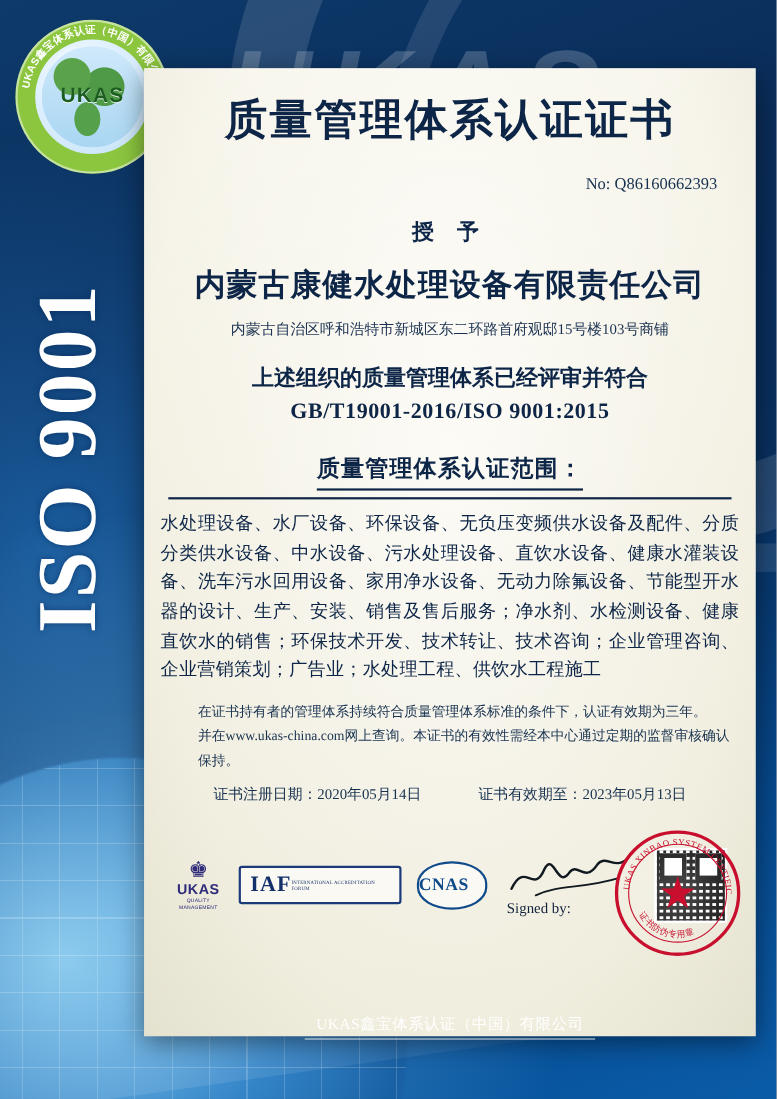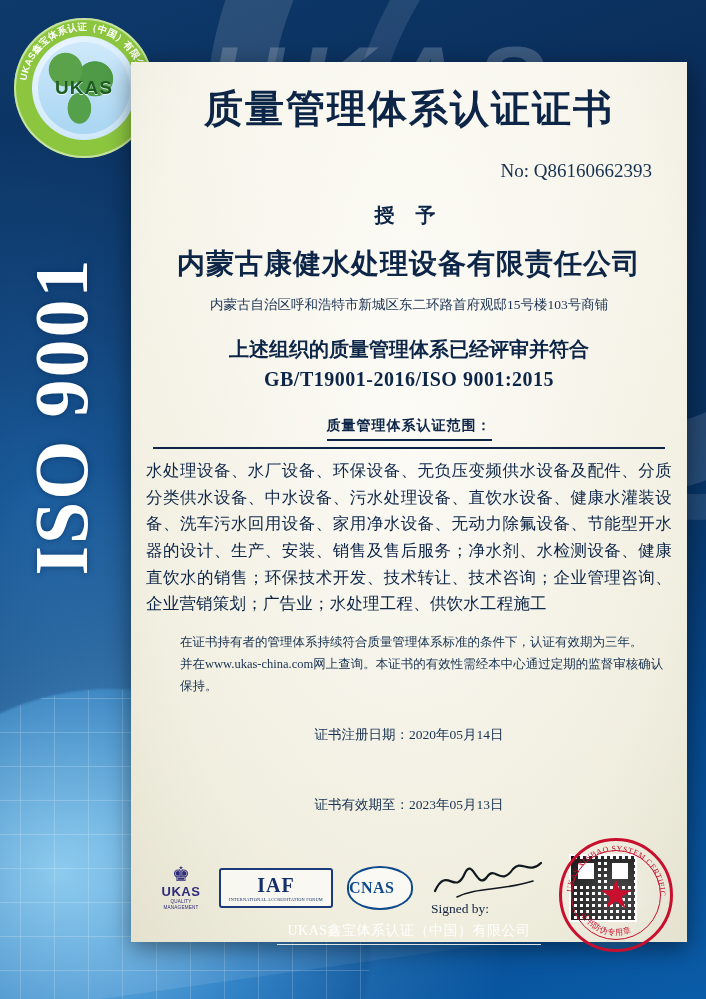--- a/index.html
+++ b/index.html
@@ -194,21 +194,21 @@
     font-size: 39px;
     letter-spacing: 2px;
     color: #0d2547;
     white-space: nowrap;
   }
   .cert-no {
     margin-top: 24px;
     text-align: right;
     padding-right: 26px;
     font-family: "Liberation Serif", serif;
-    font-size: 19px;
+    font-size: 15px;
     color: #16304f;
   }
   .grant {
     margin-top: 20px;
     font-weight: bold;
     font-size: 20px;
     letter-spacing: 8px;
     color: #0d2547;
   }
   .company {
@@ -230,21 +230,21 @@
     line-height: 1.52;
     color: #0d2547;
   }
   .statement .std {
     font-weight: bold;
     letter-spacing: 0.5px;
   }
   .scope-title {
     margin-top: 22px;
     font-weight: bold;
-    font-size: 14px;
+    font-size: 21px;
     letter-spacing: 1px;
     color: #0d2547;
     display: inline-block;
     border-bottom: 2px solid #0d2547;
     padding-bottom: 4px;
   }
   .scope-rule {
     width: 512px;
     height: 2px;
     background: #0d2547;
@@ -262,27 +262,26 @@
   }
   .notes {
     margin: 14px 14px 0;
     font-size: 12.5px;
     line-height: 1.75;
     color: #17314f;
     text-align: left;
     padding-left: 26px;
   }
   .dates {
-    margin-top: 28px;
+    margin-top: 10px;
     display: flex;
     justify-content: center;
     gap: 52px;
     font-size: 13.5px;
     color: #16304f;
-    flex-direction: column;
   }
 
   
   .logos {
     position: relative;
     z-index: 2;
     margin-top: 28px;
     height: 92px;
     padding: 0 26px;
     display: flex;
@@ -304,21 +303,21 @@
   .logo-ukas-small .nm {
     font-size: 13px; font-weight: bold; letter-spacing: 0.5px;
   }
   .logo-ukas-small .sub {
     font-size: 4.6px; letter-spacing: 0.2px; text-align: center; line-height: 1.25;
   }
   .logo-box {
     border: 2px solid #1b3a7a;
     border-radius: 3px;
     padding: 4px 8px;
-    display: flex; flex-direction: column; align-items: center;
+    display: flex; flex-direction: row; align-items: center;
     background: rgba(255,255,255,0.6);
   }
   .logo-box .nm {
     font-family: "Liberation Serif", serif;
     font-weight: bold;
     font-size: 20px;
     color: #14306a;
     letter-spacing: 1px;
   }
   .logo-box .sub {

